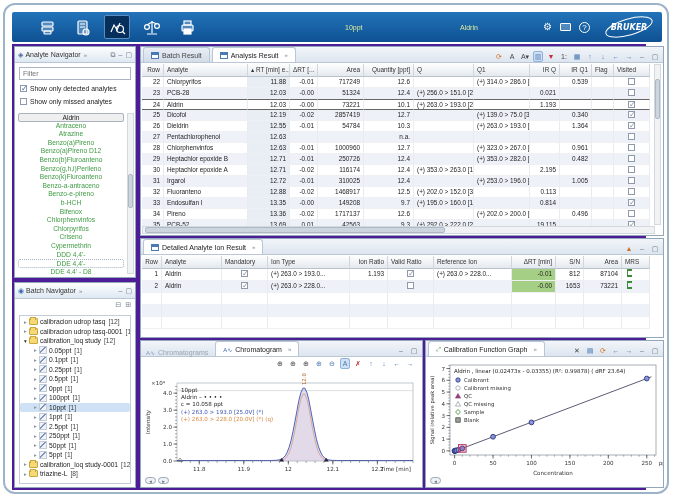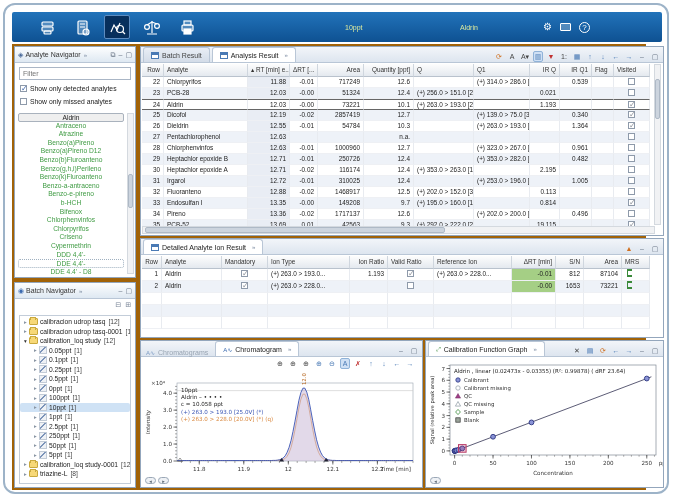--- a/index.html
+++ b/index.html
@@ -12,21 +12,21 @@
   .tb-ico { width:26px; height:24px; display:flex; align-items:center; justify-content:center; border-radius:2px; }
   .tb-ico.sel { background:#072f5c; border:1px solid #5d8cc0; }
   .tb-label { color:#dcea9e; font-size:7px; position:absolute; }
   .tb-right { position:absolute; right:72px; display:flex; gap:8px; align-items:center; }
   .tb-rico { color:#fff; font-size:10px; line-height:10px; }
   .help-circ { width:11px; height:11px; border:1px solid #fff; border-radius:50%; color:#fff; font-size:8px; text-align:center; line-height:10px; }
   .scr { width:11px; height:8px; border:1px solid #fff; border-radius:1px; background:rgba(255,255,255,.25); }
   .logo { position:absolute; right:8px; top:2px; }
 
   
-  .workspace { position:absolute; left:7px; top:39px; width:634px; height:446px; background:#a16207; }
+  .workspace { position:absolute; left:7px; top:39px; width:634px; height:446px; background:#4c1d95; }
   .panel { position:absolute; background:#fff; border:1px solid #93a6bc; }
   .phead { height:16px; background:linear-gradient(#fdfefe,#dee8f2); border-bottom:1px solid #b9c6d6; display:flex; align-items:center; padding:0 3px; font-size:7px; color:#333; }
   .phead .ttl { margin-left:2px; white-space:nowrap; }
   .chev { color:#7a8aa0; font-size:6px; margin-left:3px; }
   .hico { margin-left:auto; display:flex; gap:3px; color:#6a7687; font-size:7px; }
   .hico span { cursor:default; }
 
   
   .filter-in { position:absolute; left:4px; top:20px; width:112px; height:13px; border:1px solid #aab6c6; font-size:7px; padding:0 3px; color:#333; }
   .cbrow { position:absolute; left:5px; display:flex; align-items:center; gap:3px; font-size:6.8px; color:#222; }
@@ -128,20 +128,26 @@
           </svg>
         </span>
       </div>
     <span class="tb-label" style="left:333px">10ppt</span>
     <span class="tb-label" style="left:448px">Aldrin</span>
     <div class="tb-right">
       <span class="tb-rico">⚙</span>
       <span class="scr"></span>
       <span class="help-circ">?</span>
     </div>
+    <span class="logo">
+      <svg width="52" height="26">
+        <ellipse cx="27" cy="13" rx="24" ry="8" fill="none" stroke="#fff" stroke-width="1" transform="rotate(-16 27 13)"></ellipse>
+        <text x="27" y="16" text-anchor="middle" fill="#fff" font-size="8" font-weight="bold" font-style="italic">BRUKER</text>
+      </svg>
+    </span>
   </div>
 
   <div class="workspace">
 
     <div class="panel" style="left:2px;top:2px;width:122px;height:232px;">
       <div class="phead">
         <span style="color:#4a6a9a;font-size:7px;">◈</span>
         <span class="ttl">Analyte Navigator</span>
         <span class="chev">»</span>
         <span class="hico">

